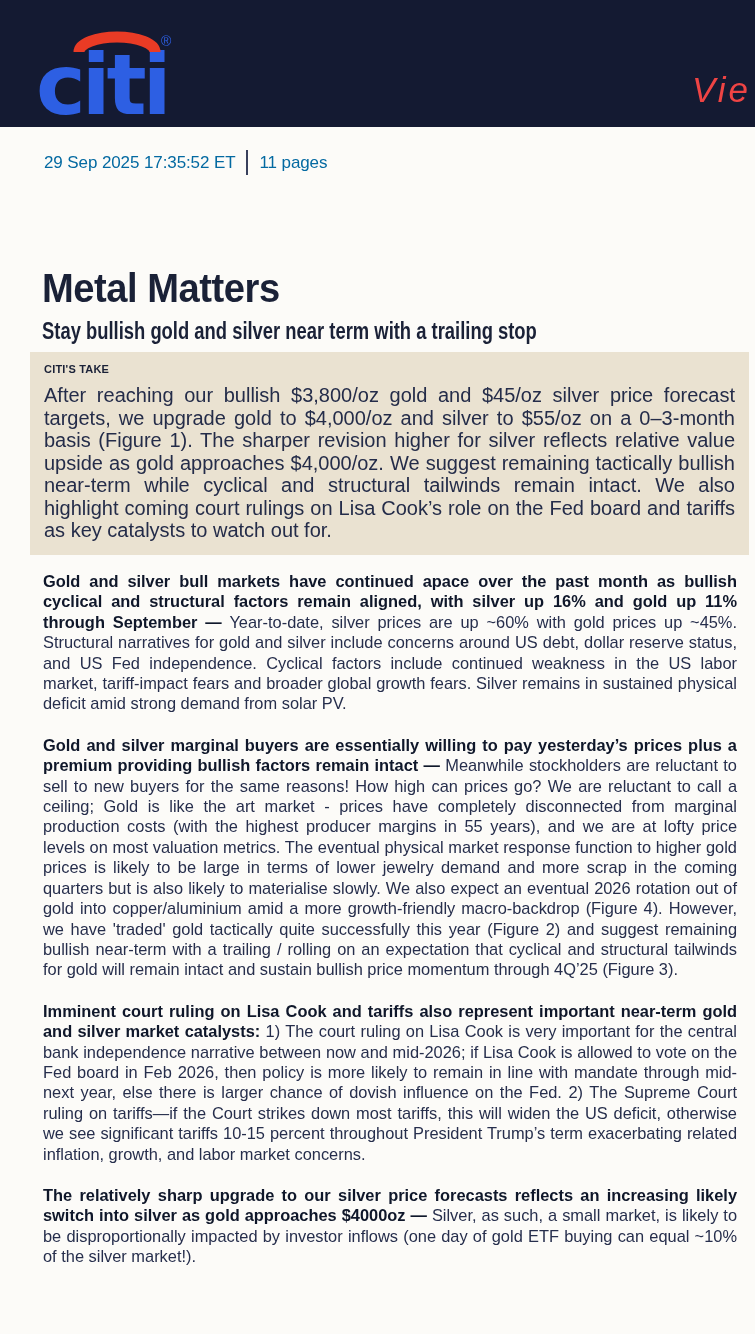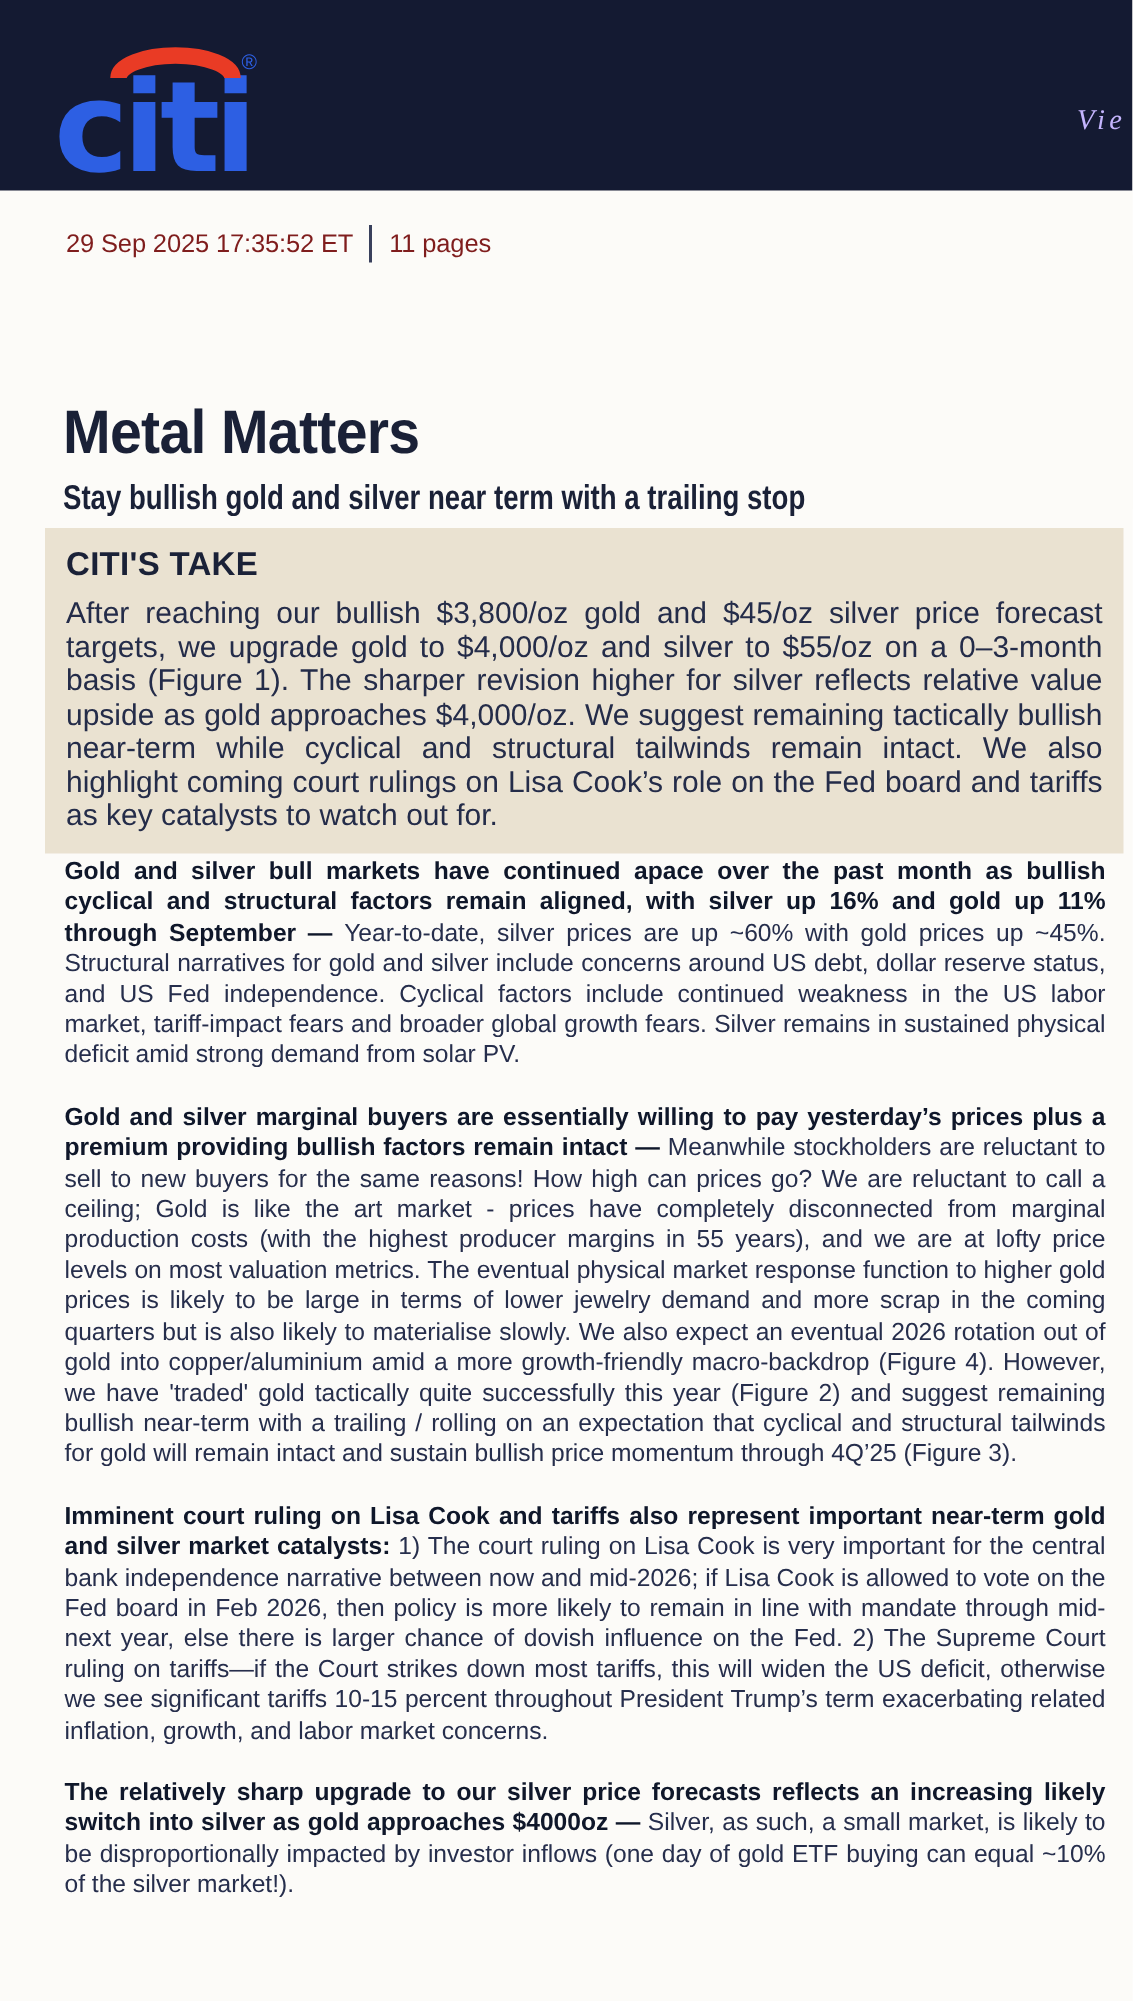--- a/index.html
+++ b/index.html
@@ -11,29 +11,29 @@
   }
   
   .topbar {
     position:absolute; top:0; left:0; width:755px; height:127px;
     background:#141a32;
   }
   .logo { position:absolute; top:0; left:0; width:210px; height:127px; }
   .logo-svg { position:absolute; top:0; left:0; }
   .header-right {
     position:absolute; top:70px; right:4px;
-    font-family:Liberation Serif, serif; font-style:italic;
-    font-size:19px; letter-spacing:3px; color:#c4b5fd;
+    font-family:Liberation Sans, sans-serif; font-style:italic;
+    font-size:35px; letter-spacing:3px; color:#ef4444;
     white-space:nowrap;
   }
   
   .meta-line {
     position:absolute; top:150px; left:44px;
     display:flex; align-items:center; gap:11px;
-    font-size:17px; color:#7f1d1d; letter-spacing:-0.1px;
+    font-size:17px; color:#0369a1; letter-spacing:-0.1px;
   }
   .vbar { display:inline-block; width:2px; height:25px; background:#39405c; }
   
   .title {
     position:absolute; top:238px; left:42px;
     font-size:41px; font-weight:bold; color:#1a2137;
     letter-spacing:-0.5px; transform:scaleX(0.93); transform-origin:left top;
     white-space:nowrap;
   }
   .subtitle {
@@ -42,21 +42,21 @@
     transform:scaleX(0.8); transform-origin:left top;
     white-space:nowrap;
   }
   
   .take-box {
     position:absolute; top:352px; left:30px; width:719px;
     box-sizing:border-box; padding:11px 14px 13px 14px;
     background:#eae2d1;
   }
   .take-heading {
-    font-size:22px; font-weight:bold; color:#1a2137;
+    font-size:11px; font-weight:bold; color:#1a2137;
     letter-spacing:0.2px; margin:0 0 9px 0;
   }
   .take-body {
     margin:0; font-size:20px; line-height:22.5px;
     text-align:justify; color:#242c49;
   }
   
   .paragraphs {
     position:absolute; top:571px; left:43px; width:694px;
   }

